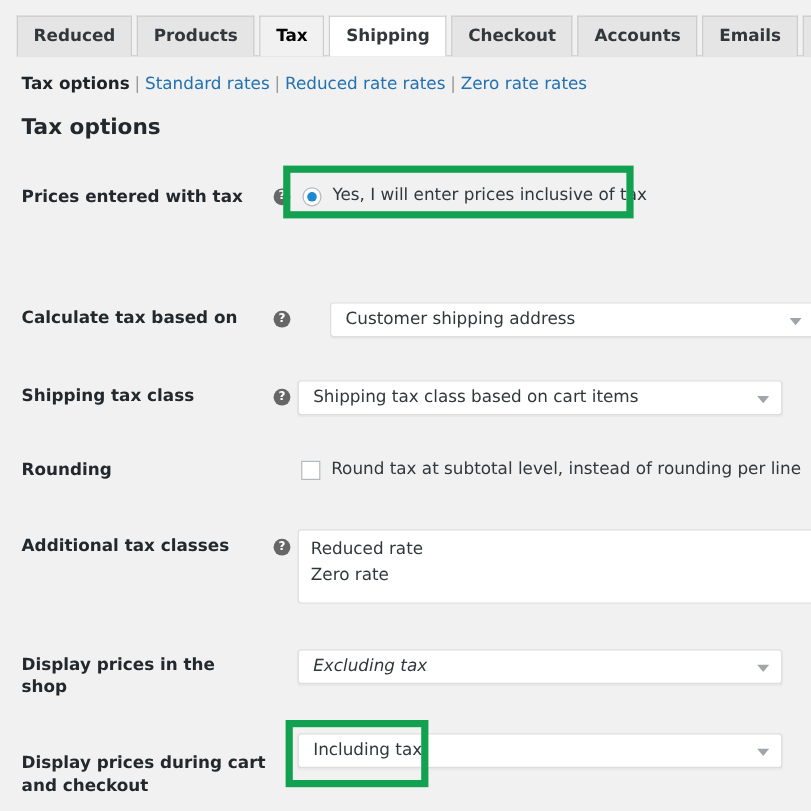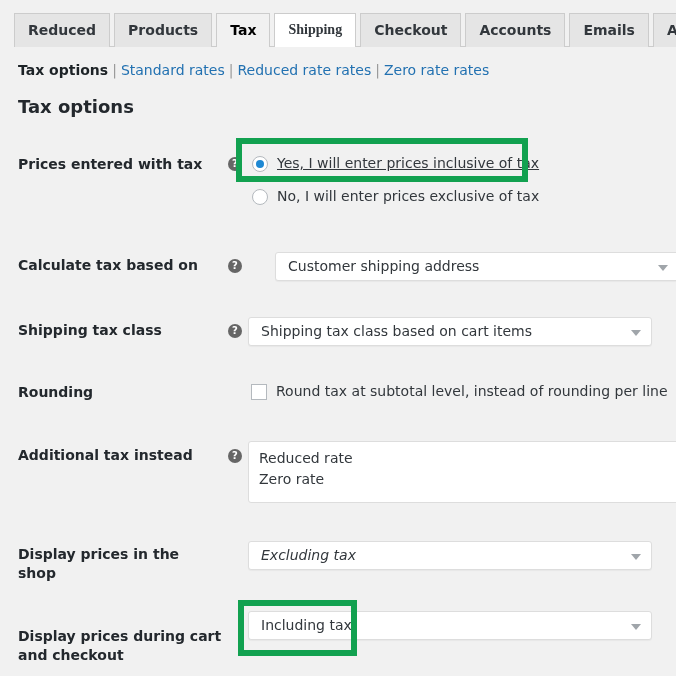--- a/index.html
+++ b/index.html
@@ -57,21 +57,20 @@
     z-index: 2;
   }
   .tab.active {
     background: #f1f1f1;
     border-color: #ccc;
     color: #000;
   }
   .tab.hover {
     background: #fff;
     border-color: #ccc;
-    font-family: Liberation Serif, serif;
   }
 
   
   .sublinks {
     position: absolute;
     left: 18px;
     top: 61px;
     font-size: 14px;
     line-height: 18px;
     white-space: nowrap;
@@ -256,27 +255,23 @@
 </div>
 
 <div class="sublinks"><span class="current">Tax options</span><span class="sep">|</span><a>Standard rates</a><span class="sep">|</span><a>Reduced rate rates</a><span class="sep">|</span><a>Zero rate rates</a></div>
 
 <div class="section-title">Tax options</div>
 
 <div class="row" style="top:150px;height:70px;">
   <div class="row-label" style="top:5px;">Prices entered with tax</div>
   <div class="help-icon" style="left:228px;top:7px;">?</div>
 
-  <div class="radio-line" style="left:252px;top:4px;text-decoration:underline;">
+  <div class="radio-line" style="left:252px;top:4px;">
     <span class="radio checked"></span>
     <span>Yes, I will enter prices inclusive of tax</span>
-  </div>
-  <div class="radio-line" style="left:252px;top:37px;">
-    <span class="radio"></span>
-    <span>No, I will enter prices exclusive of tax</span>
   </div>
 </div>
 
 <div class="highlight" style="left:236px;top:138px;width:292px;height:44px;"></div>
 
 <div class="row" style="top:252px;height:29px;">
   <div class="row-label" style="top:4px;">Calculate tax based on</div>
   <div class="help-icon" style="left:228px;top:7px;">?</div>
   <div class="select" style="left:248px;top:0px;width:404px;margin-left:27px;">
     <span>Customer shipping address</span>
@@ -295,21 +290,21 @@
 
 <div class="row" style="top:383px;height:24px;">
   <div class="row-label" style="top:0px;">Rounding</div>
   <div class="check-line" style="left:251px;top:-1px;">
     <span class="checkbox"></span>
     <span>Round tax at subtotal level, instead of rounding per line</span>
   </div>
 </div>
 
 <div class="row" style="top:441px;height:62px;">
-  <div class="row-label" style="top:5px;">Additional tax instead</div>
+  <div class="row-label" style="top:5px;">Additional tax classes</div>
   <div class="help-icon" style="left:228px;top:8px;">?</div>
   <div class="textarea" style="left:248px;top:0px;width:440px;height:62px;">Reduced rate
 Zero rate</div>
 </div>
 
 <div class="row" style="top:541px;height:29px;">
   <div class="row-label" style="top:4px;">Display prices in the shop</div>
   <div class="select" style="left:248px;top:0px;width:404px;font-style:italic;">
     <span>Excluding tax</span>
     <span class="caret"></span>

